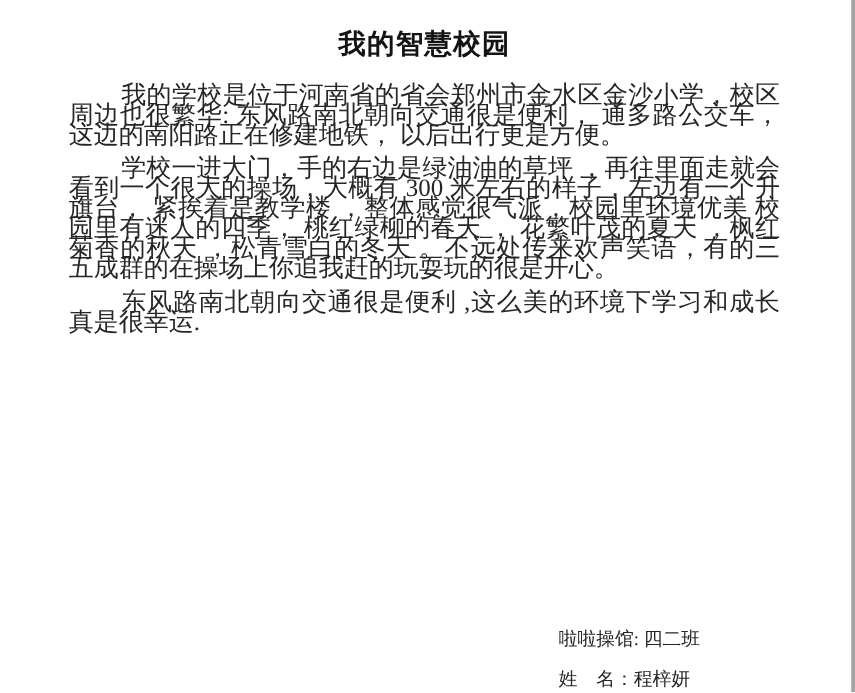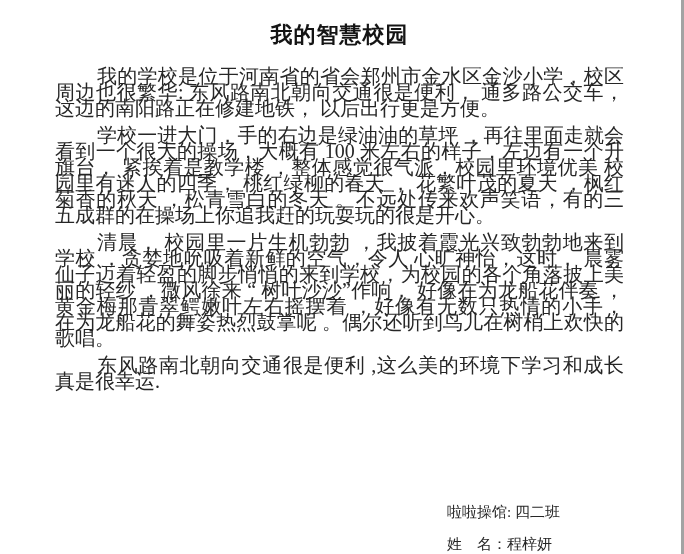--- a/index.html
+++ b/index.html
@@ -59,22 +59,21 @@
 </style>
 </head>
 <body>
 
 <div class="page">
 
   <h1 class="doc-title">我的智慧校园</h1>
 
   <div class="doc-body">
     <p>我的学校是位于河南省的省会郑州市金水区金沙小学，校区周边也很繁华: 东风路南北朝向交通很是便利， 通多路公交车，这边的南阳路正在修建地铁， 以后出行更是方便。</p>
-    <p>学校一进大门，手的右边是绿油油的草坪 ，再往里面走就会看到一个很大的操场，大概有 100 米左右的样子，左边有一个升旗台， 紧挨着是教学楼 ，整体感觉很气派，校园里环境优美 校园里有迷人的四季， 桃红绿柳的春天 ， 花繁叶茂的夏天 ，枫红菊香的秋天 ，松青雪白的冬天 。不远处传来欢声笑语，有的三五成群的在操场上你追我赶的玩耍玩的很是开心。</p>
-    <p>清晨， 校园里一片生机勃勃 ，我披着霞光兴致勃勃地来到学校 ，贪婪地吮吸着新鲜的空气，令人 心旷神怡，这时， 晨雾仙子迈着轻盈的脚步悄悄的来到学校，为校园的各个角落披上美丽的轻纱 ，微风徐来 “ 树叶沙沙”作响， 好像在为龙船花伴奏 ，黄金梅那青翠鳄嫩叶左右摇摆着 ，好像有无数只热情的小手， 在为龙船花的舞姿热烈鼓掌呢 。偶尔还听到鸟儿在树梢上欢快的歌唱。</p>
+    <p>学校一进大门，手的右边是绿油油的草坪 ，再往里面走就会看到一个很大的操场，大概有 300 米左右的样子，左边有一个升旗台， 紧挨着是教学楼 ，整体感觉很气派，校园里环境优美 校园里有迷人的四季， 桃红绿柳的春天 ， 花繁叶茂的夏天 ，枫红菊香的秋天 ，松青雪白的冬天 。不远处传来欢声笑语，有的三五成群的在操场上你追我赶的玩耍玩的很是开心。</p>
     <p>东风路南北朝向交通很是便利 ,这么美的环境下学习和成长真是很幸运.</p>
   </div>
 
   <div class="signature">
     <div class="sig-line">啦啦操馆: 四二班</div>
     <div class="sig-line">姓　名：程梓妍</div>
   </div>
 
   <div class="right-edge"></div>
 

